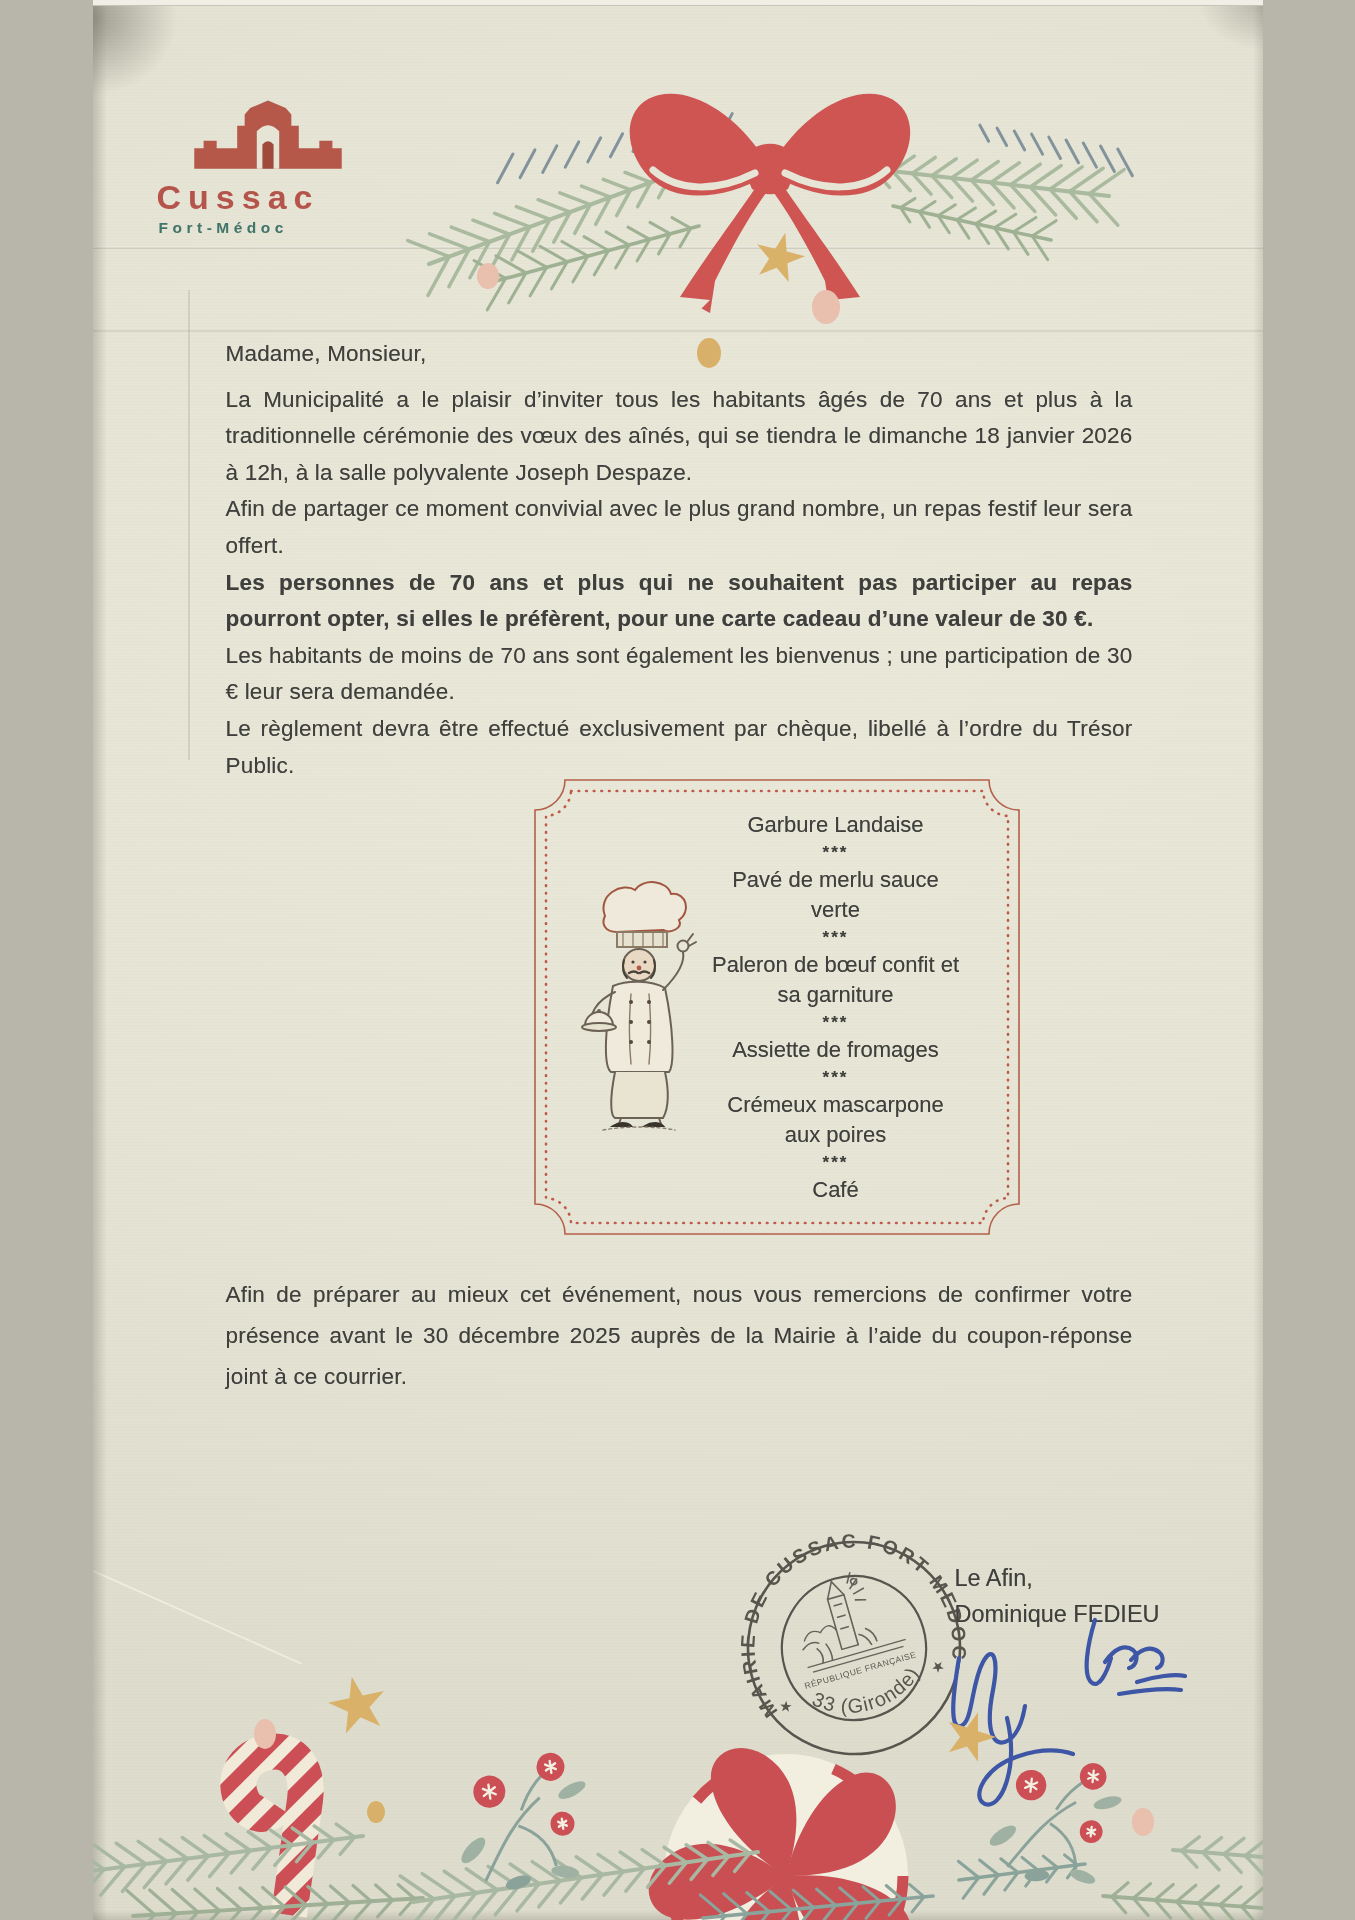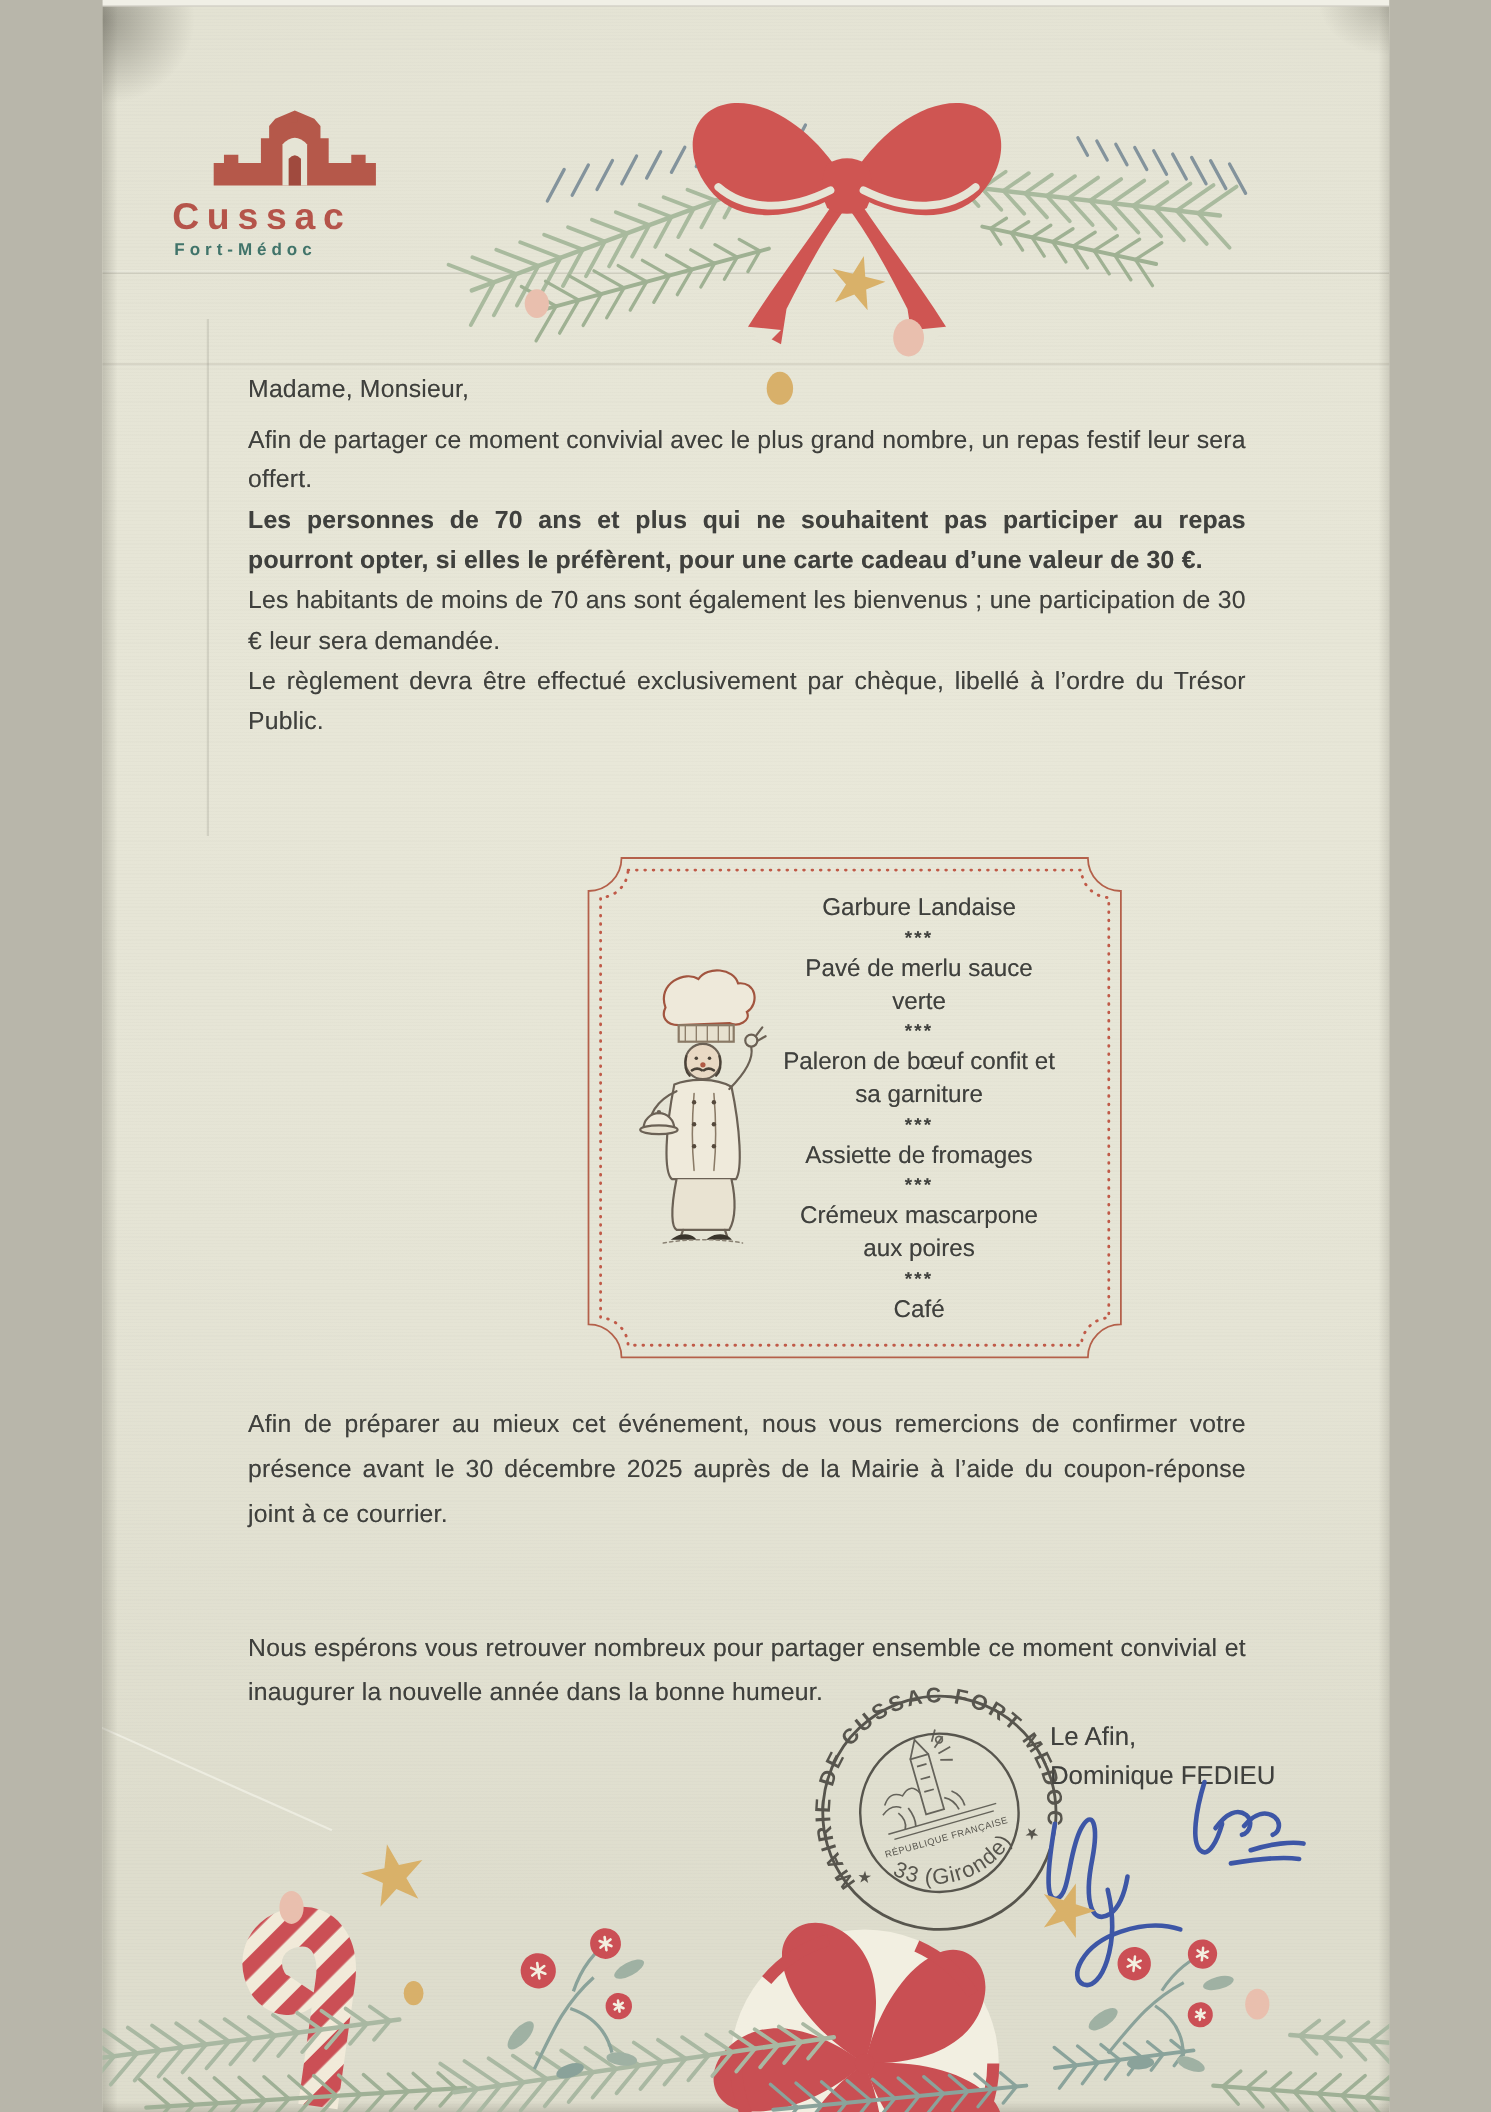--- a/index.html
+++ b/index.html
@@ -215,20 +215,21 @@
       <path fill="#e5e4d5" d="M73 80 L73 40 Q85 27 97 40 L97 80 Z"></path>
       <path fill="#a04a3e" d="M79 80 L79 54 Q85 47 91 54 L91 80 Z"></path>
       <rect x="82" y="12" width="6" height="7" fill="#b5584a"></rect>
     </svg>
     <div class="logo-name">Cussac</div>
     <div class="logo-sub">Fort-Médoc</div>
   </div>
 
   <div id="block1" class="txt">
     <p class="salutation">Madame, Monsieur,</p>
+    <p>La Municipalité a le plaisir d’inviter tous les habitants âgés de 70 ans et plus à la traditionnelle cérémonie des vœux des aînés, qui se tiendra le dimanche 18 janvier 2026 à 12h, à la salle polyvalente Joseph Despaze.</p>
     <p>Afin de partager ce moment convivial avec le plus grand nombre, un repas festif leur sera offert.</p>
     <p class="bold">Les personnes de 70 ans et plus qui ne souhaitent pas participer au repas pourront op­ter, si elles le préfèrent, pour une carte cadeau d’une valeur de 30 €.</p>
     <p>Les habitants de moins de 70 ans sont également les bienvenus ; une participation de 30 € leur sera demandée.</p>
     <p>Le règlement devra être effectué exclusivement par chèque, libellé à l’ordre du Trésor Public.</p>
   </div>
 
   <div class="menu-box">
     <svg class="frame" width="500" height="470" viewBox="0 0 500 470">
       <path d="M38 8 H462 A30 30 0 0 0 492 38 V432 A30 30 0 0 0 462 462 H38 A30 30 0 0 0 8 432 V38 A30 30 0 0 0 38 8 Z" fill="none" stroke="#b4604a" stroke-width="1.6"></path>
       <path d="M44 19 H456 A26 26 0 0 0 481 44 V426 A26 26 0 0 0 456 451 H44 A26 26 0 0 0 19 426 V44 A26 26 0 0 0 44 19 Z" fill="none" stroke="#c05a48" stroke-width="2.6" stroke-linecap="round" stroke-dasharray="0.6 7"></path>
@@ -277,23 +278,20 @@
       <div class="menu-sep">***</div>
       <div class="menu-item">Crémeux mascarpone
 aux poires</div>
       <div class="menu-sep">***</div>
       <div class="menu-item">Café</div>
     </div>
   </div>
 
   <div id="block2" class="txt">
     <p>Afin de préparer au mieux cet événement, nous vous remercions de confirmer votre présence avant le 30 décembre 2025 auprès de la Mairie à l’aide du coupon-réponse joint à ce cour­rier.</p>
-  </div>
-  <div id="block3" class="txt">
-    <p>Nous espérons vous retrouver nombreux pour partager ensemble ce moment convivial et inaugurer la nouvelle année dans la bonne humeur.</p>
   </div>
 
   <div class="sig-block">
     <div>Le Afin,</div>
     <div>Dominique FEDIEU</div>
   </div>
 
   <div class="stamp-wrap">
     <svg width="232" height="232" viewBox="0 0 232 232" fill="none" stroke="#4c4a43">
       <circle cx="116" cy="116" r="106" stroke-width="2.6"></circle>

